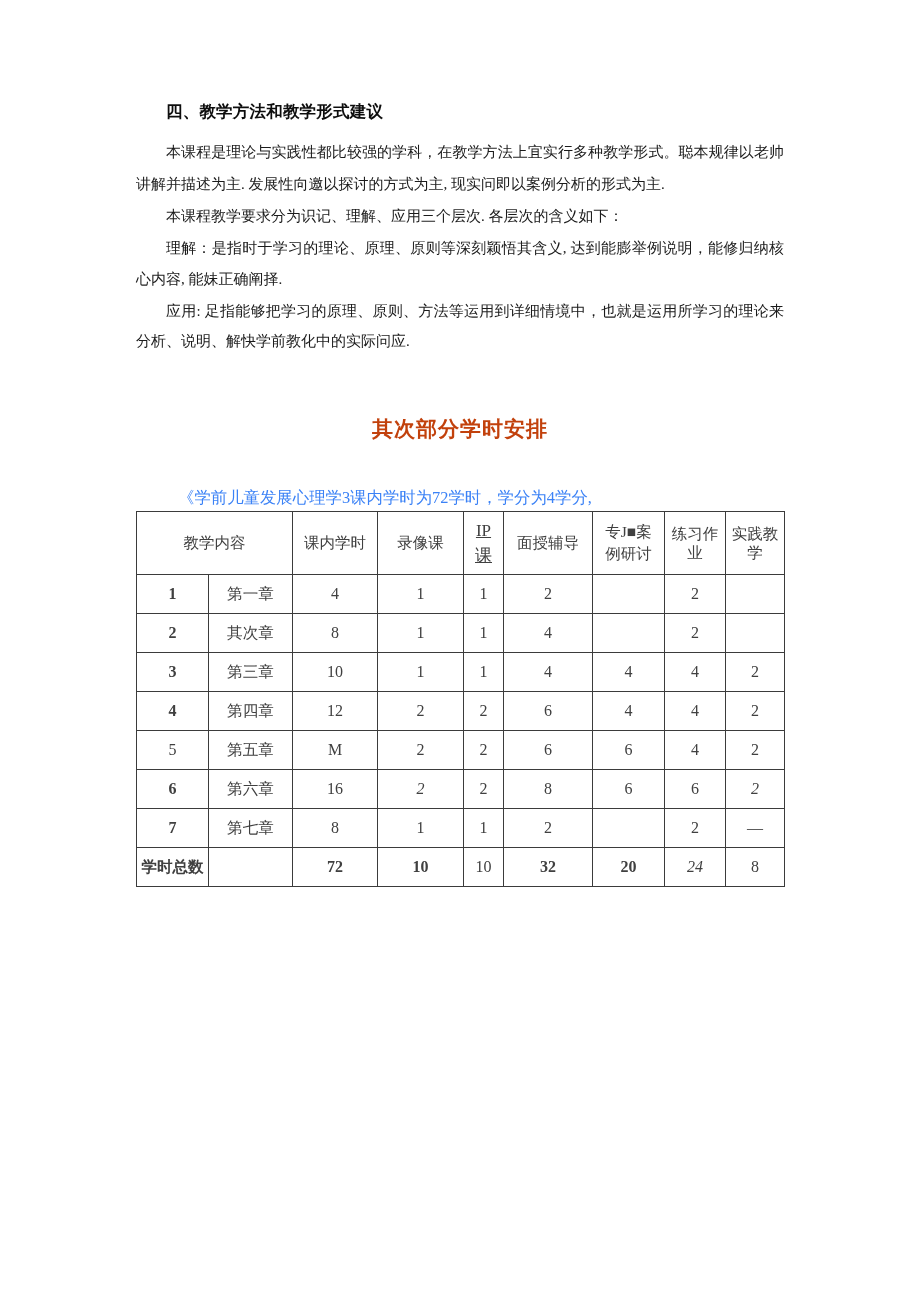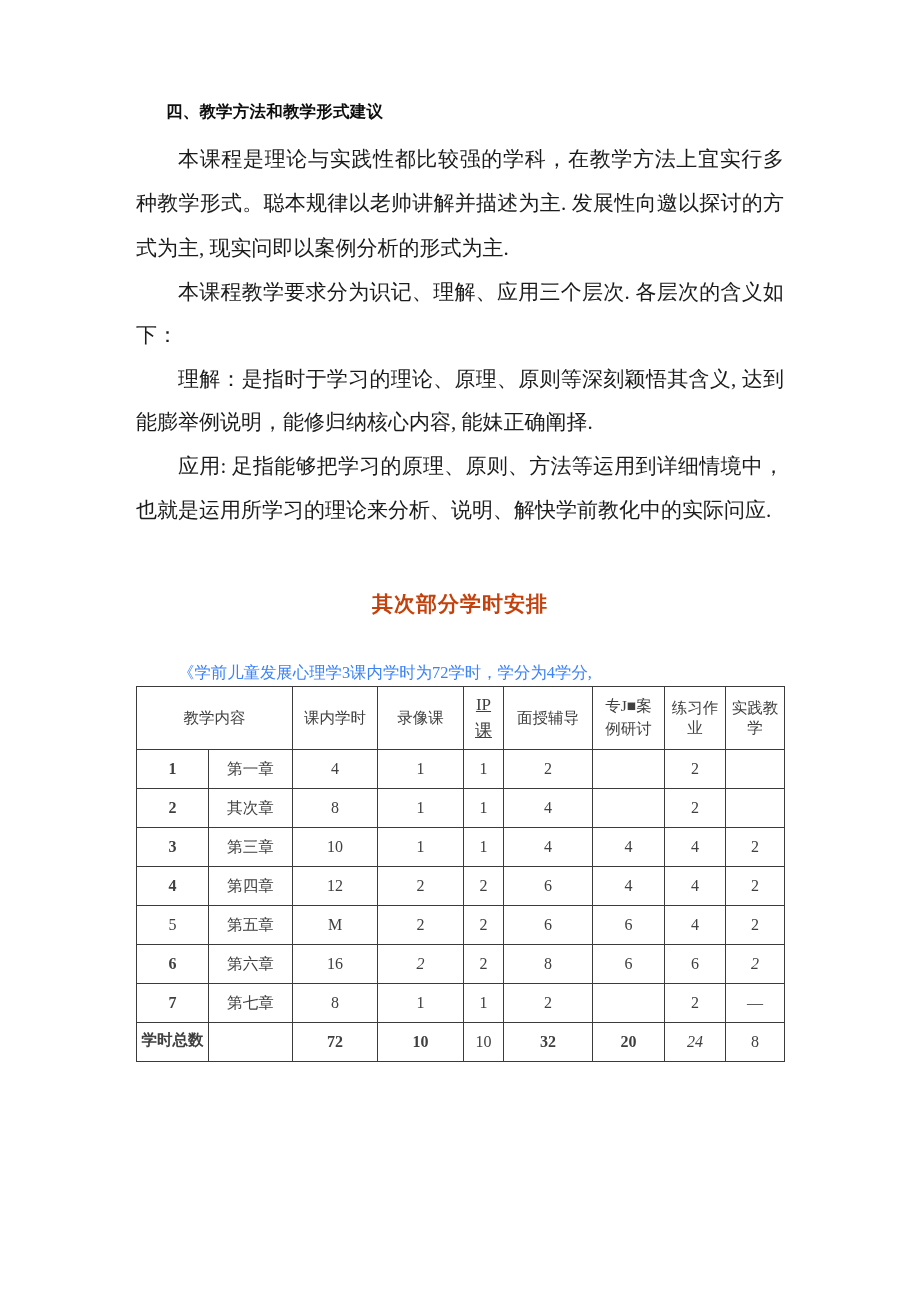--- a/index.html
+++ b/index.html
@@ -37,21 +37,21 @@
     letter-spacing: .2px;
     color: #0d0d0d;
     margin: 0 0 12px 30px;
     line-height: 1.5;
   }
   .section-heading.second { margin-top: 44px; }
 
   
   p.body-par {
     margin: 0 0 1px 0;
-    font-size: 21px;
+    font-size: 15px;
     line-height: 2.12;
     text-align: justify;
     text-justify: inter-ideograph;
     text-indent: 2em;
     color: #1b1b1b;
   }
   p.body-par.tight { line-height: 2.05; }
 
   
   .part-title {
@@ -93,21 +93,21 @@
     height: 62px;
     font-size: 15.5px;
   }
   table.schedule td.hdr-wrap { line-height: 1.45; }
   td.no-bottom { border-bottom: none; }
   td.no-top { border-top: none; }
   td.idx { font-weight: bold; font-size: 16px; }
   td.idx.plain { font-weight: normal; }
   td.chap { text-align: center; font-size: 15.6px; }
   td.tot-label {
-    font-family: Liberation Mono, monospace;
+    font-family: Liberation Sans, sans-serif;
     font-weight: bold;
     font-size: 15.5px;
     text-align: left;
     padding-left: 2px;
   }
   td.b { font-weight: bold; }
   td.it { font-style: italic; }
   td.ralign { text-align: right; padding-right: 4px; }
   .ip-head {
     display: block;

